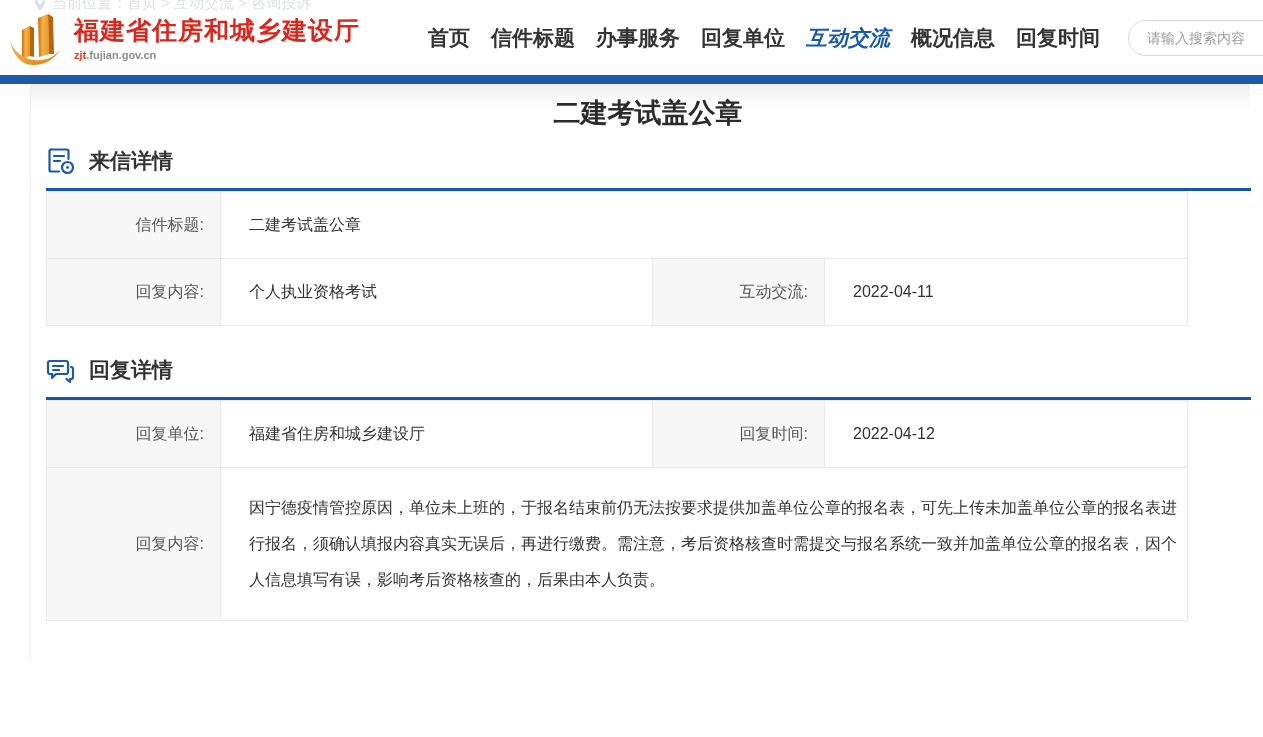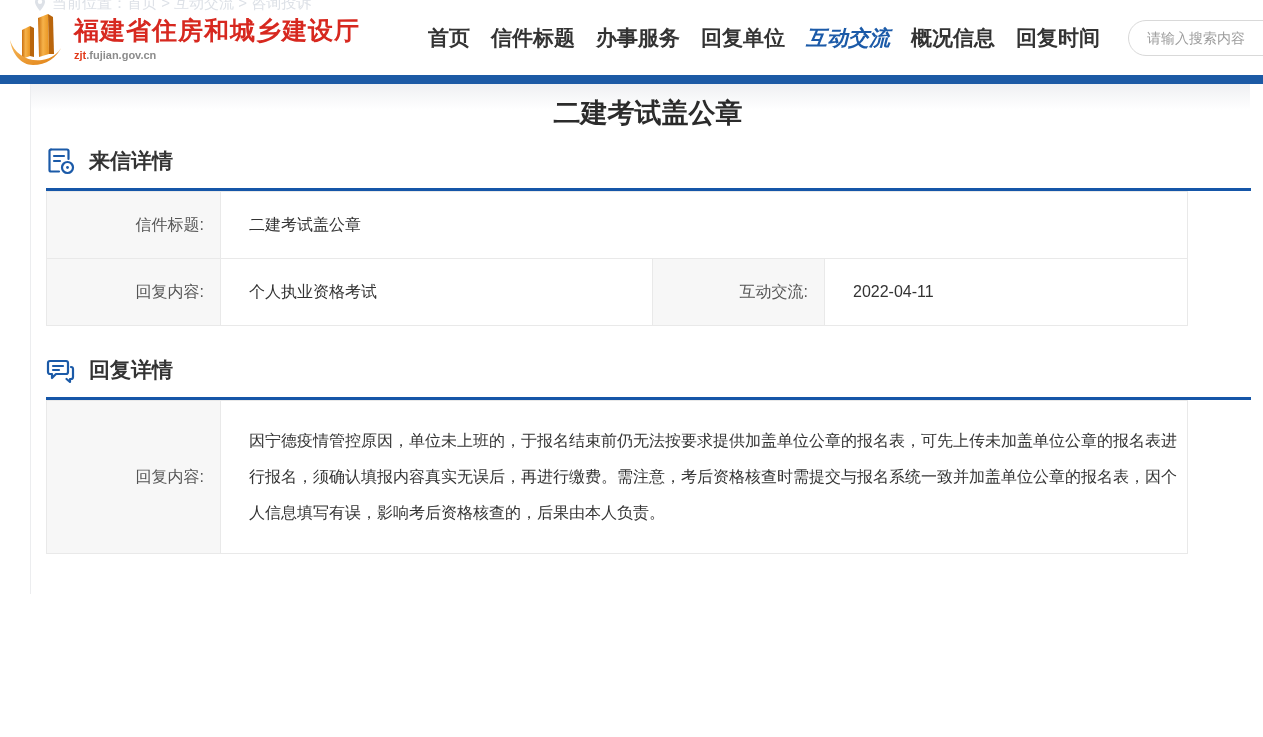--- a/index.html
+++ b/index.html
@@ -157,19 +157,25 @@
   <div class="underline"></div>
 
   <table class="t-reply">
     <colgroup>
         <col style="width:174px">
         <col style="width:432px">
         <col style="width:172px">
         <col>
       </colgroup>
     <tbody>
+        <tr class="r1">
+      <td class="lbl">回复单位:</td>
+      <td class="val">福建省住房和城乡建设厅</td>
+      <td class="lbl">回复时间:</td>
+      <td class="val">2022-04-12</td>
+    </tr>
     <tr class="r2">
       <td class="lbl">回复内容:</td>
       <td class="val" colspan="3">因宁德疫情管控原因，单位未上班的，于报名结束前仍无法按要求提供加盖单位公章的报名表，可先上传未加盖单位公章的报名表进行报名，须确认填报内容真实无误后，再进行缴费。需注意，考后资格核查时需提交与报名系统一致并加盖单位公章的报名表，因个人信息填写有误，影响考后资格核查的，后果由本人负责。</td>
     </tr>
   </tbody>
     </table>
 </div>
 
 </body></html>

